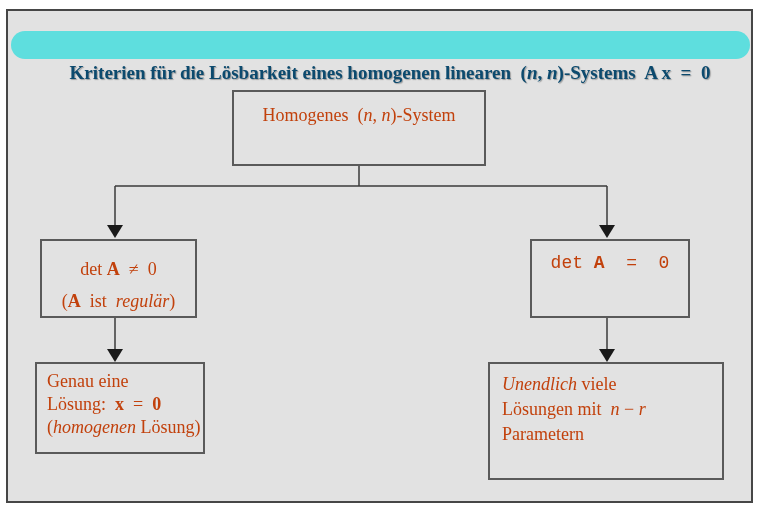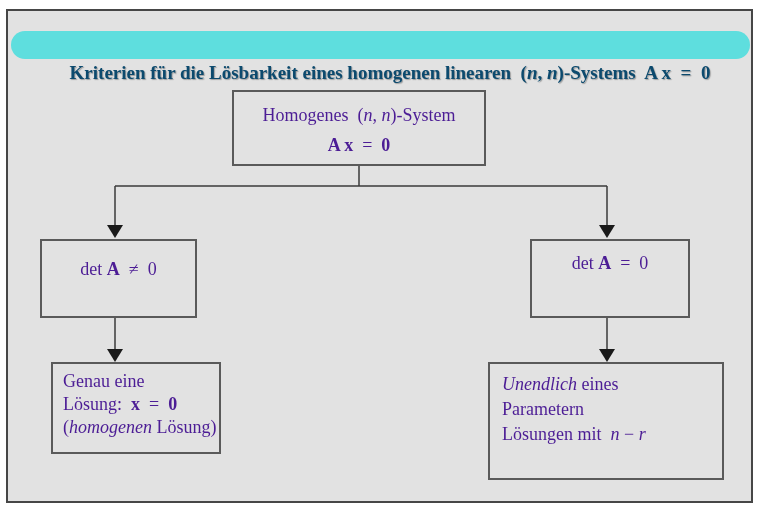--- a/index.html
+++ b/index.html
@@ -30,27 +30,27 @@
     color:#0c4a6e;
     text-shadow:1px 1px 1px rgba(30,30,30,0.35);
     white-space:pre;
   }
   .flow-box{
     position:absolute;
     box-sizing:border-box;
     border:2px solid #5a5a5a;
     background:#e2e2e2;
     font-size:18px;
-    color:#4c1d95;
+    color:#c2410c;
   }
   .flow-box .line{white-space:pre;}
   .box-root{left:232px;top:90px;width:254px;height:76px;text-align:center;padding-top:8px;line-height:30px;}
   .box-det-nonzero{left:40px;top:239px;width:157px;height:79px;text-align:center;padding-top:12px;line-height:32px;}
-  .box-det-zero{left:530px;top:239px;width:160px;height:79px;text-align:center;padding-top:6px;line-height:32px;}
-  .box-trivial{left:35px;top:362px;width:170px;height:92px;text-align:left;padding:6px 4px 0 10px;line-height:23px;margin-left:16px;}
+  .box-det-zero{left:530px;top:239px;width:160px;height:79px;text-align:center;padding-top:6px;line-height:32px;font-family:Liberation Mono, monospace;}
+  .box-trivial{left:35px;top:362px;width:170px;height:92px;text-align:left;padding:6px 4px 0 10px;line-height:23px;}
   .box-infinite{left:488px;top:362px;width:236px;height:118px;text-align:left;padding:8px 4px 0 12px;line-height:25px;}
   .connectors{position:absolute;left:0;top:0;pointer-events:none;}
   .b{font-weight:bold;}
   .i{font-style:italic;}
 </style>
 </head>
 <body>
 
 <div class="page">
   <div class="panel"></div>
@@ -71,35 +71,35 @@
     <g fill="#1a1a1a" stroke="none">
       <polygon points="107,225 123,225 115,238"></polygon>
       <polygon points="599,225 615,225 607,238"></polygon>
       <polygon points="107,349 123,349 115,362"></polygon>
       <polygon points="599,349 615,349 607,362"></polygon>
     </g>
   </svg>
 
   <div class="flow-box box-root">
     <div class="line"><span>Homogenes  (</span><span class="i">n</span><span>, </span><span class="i">n</span><span>)-System</span></div>
-    <div class="line"><span class="b">A x</span><span>  =  </span><span class="b">0</span></div>
   </div>
 
   <div class="flow-box box-det-nonzero">
     <div class="line"><span>det </span><span class="b">A</span><span>  ≠  0</span></div>
+    <div class="line"><span>(</span><span class="b">A</span><span>  ist  </span><span class="i">regulär</span><span>)</span></div>
   </div>
 
   <div class="flow-box box-det-zero">
     <div class="line"><span>det </span><span class="b">A</span><span>  =  0</span></div>
   </div>
 
   <div class="flow-box box-trivial">
     <div class="line"><span>Genau eine</span></div>
     <div class="line"><span>Lösung:  </span><span class="b">x</span><span>  =  </span><span class="b">0</span></div>
     <div class="line"><span>(</span><span class="i">homogenen</span><span> Lösung)</span></div>
   </div>
 
   <div class="flow-box box-infinite">
-    <div class="line"><span class="i">Unendlich</span><span> eines</span></div>
+    <div class="line"><span class="i">Unendlich</span><span> viele</span></div>
+    <div class="line"><span>Lösungen mit  </span><span class="i">n</span><span> − </span><span class="i">r</span></div>
     <div class="line"><span>Parametern</span></div>
-    <div class="line"><span>Lösungen mit  </span><span class="i">n</span><span> − </span><span class="i">r</span></div>
   </div>
 </div>
 
 </body></html>

